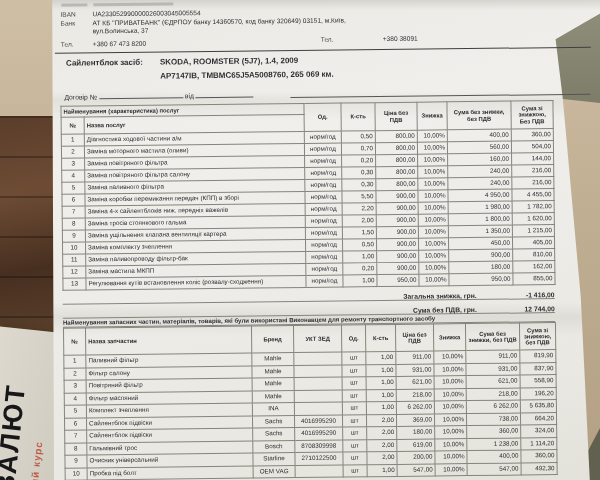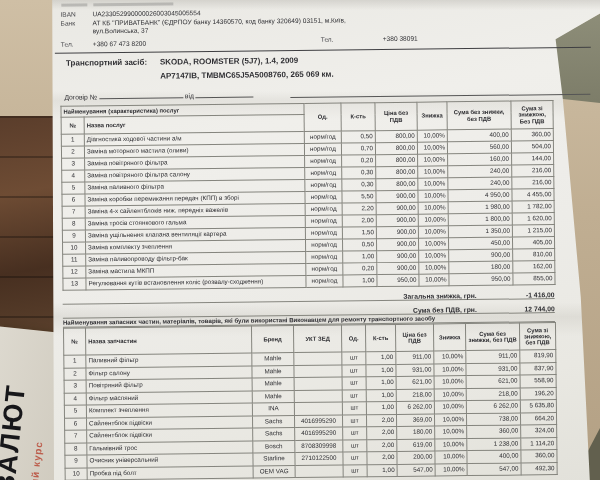--- a/index.html
+++ b/index.html
@@ -123,21 +123,21 @@
     <span class="bank-label">Тел.</span>
     <span class="bank-value">+380 67 473 8200</span>
   </div>
   <div class="bank-row" style="left:323px;top:36px;width:200px;">
     <span class="bank-label">Тел.</span>
     <span class="bank-value" style="left:62px;">+380 38091</span>
   </div>
 
   <div class="rule"></div>
 
-  <div class="veh-label">Транспортний засіб:</div>
+  <div class="veh-label">Сайлентблок засіб:</div>
   <div class="veh-line1">SKODA, ROOMSTER (5J7), 1.4, 2009</div>
   <div class="veh-line2">АР7147ІВ, TMBMC65J5A5008760, 265 069 км.</div>
 
   <div class="contract">
     <span>Договір №</span>
     <span class="uline" style="width:84px;"></span>
     <span>від</span>
     <span class="uline" style="width:58px;"></span>
   </div>
   <div class="longline"></div>

